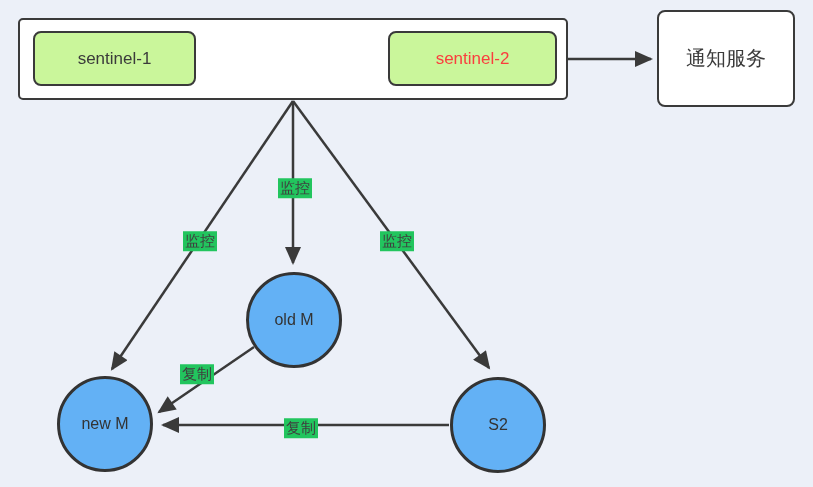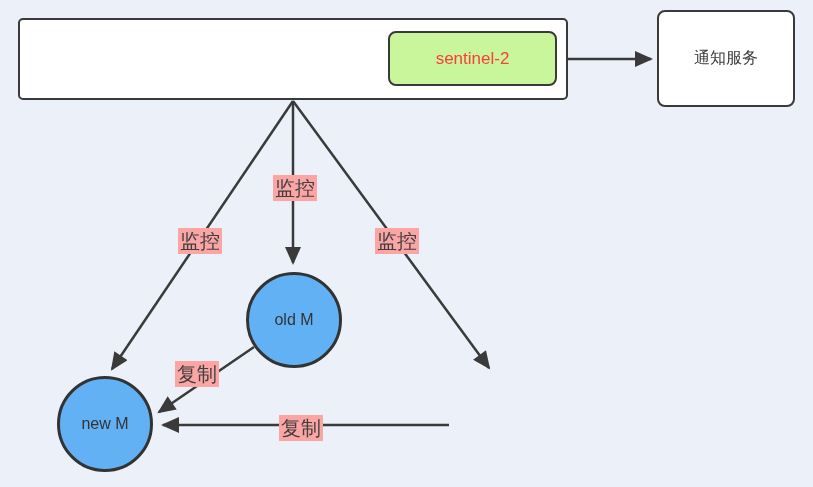--- a/index.html
+++ b/index.html
@@ -26,38 +26,38 @@
   }
   .gn-1 { left:33px;  top:31px; width:163px; height:55px; }
   .gn-2 { left:210px; top:31px; width:168px; height:55px; }
   .gn-3 { left:388px; top:31px; width:169px; height:55px; color:#fa3e3e; }
 
   .notify-box {
     position:absolute; left:657px; top:10px; width:138px; height:97px;
     box-sizing:border-box; background:#ffffff;
     border:2px solid #3a3a3a; border-radius:8px;
     display:flex; align-items:center; justify-content:center;
-    font-size:16px; color:#3b3b3b;
+    font-size:20px; color:#3b3b3b;
   }
 
   .server-circle {
     position:absolute; box-sizing:border-box;
     width:96px; height:96px; border-radius:50%;
     background:#63b1f5; border:3px solid #333333;
     display:flex; align-items:center; justify-content:center;
     font-size:16px; color:#333333;
   }
   .c-old { left:246px; top:272px; }
   .c-new { left:57px;  top:376px; }
   .c-s2  { left:450px; top:377px; }
 
   .edge-label {
     position:absolute; transform:translate(-50%,-50%);
-    background:#fca5a5; padding:0 2px;
-    font-size:20px; line-height:1.3; color:#3f3f3f;
+    background:#22c55e; padding:0 2px;
+    font-size:15px; line-height:1.3; color:#3f3f3f;
     white-space:nowrap;
   }
   .el-monitor-left   { left:200px; top:241px; }
   .el-monitor-middle { left:295px; top:188px; }
   .el-monitor-right  { left:397px; top:241px; }
   .el-rep-old-new    { left:197px; top:374px; }
   .el-rep-s2-new     { left:301px; top:428px; }
 </style>
 </head>
 <body>
@@ -75,34 +75,40 @@
       <line x1="293" y1="101" x2="293" y2="263" marker-end="url(#arrow)"></line>
       <line x1="293" y1="101" x2="112" y2="369" marker-end="url(#arrow)"></line>
       <line x1="293" y1="101" x2="489" y2="368" marker-end="url(#arrow)"></line>
       <line x1="254" y1="347" x2="159" y2="412" marker-end="url(#arrow)"></line>
       <line x1="449" y1="425" x2="163" y2="425" marker-end="url(#arrow)"></line>
     </g>
   </svg>
 
   <div class="cluster-box"></div>
 
+  <div class="green-node gn-1">
+    <span>sentinel-1</span>
+  </div>
   <div class="green-node gn-3">
     <span>sentinel-2</span>
   </div>
 
   <div class="notify-box">
     <span>通知服务</span>
   </div>
 
   <div class="server-circle c-old">
     <span>old M</span>
   </div>
   <div class="server-circle c-new">
     <span>new M</span>
   </div>
+  <div class="server-circle c-s2">
+    <span>S2</span>
+  </div>
 
   <div class="edge-label el-monitor-left">监控</div>
   <div class="edge-label el-monitor-middle">监控</div>
   <div class="edge-label el-monitor-right">监控</div>
   <div class="edge-label el-rep-old-new">复制</div>
   <div class="edge-label el-rep-s2-new">复制</div>
 
 </div>
 
 </body></html>

